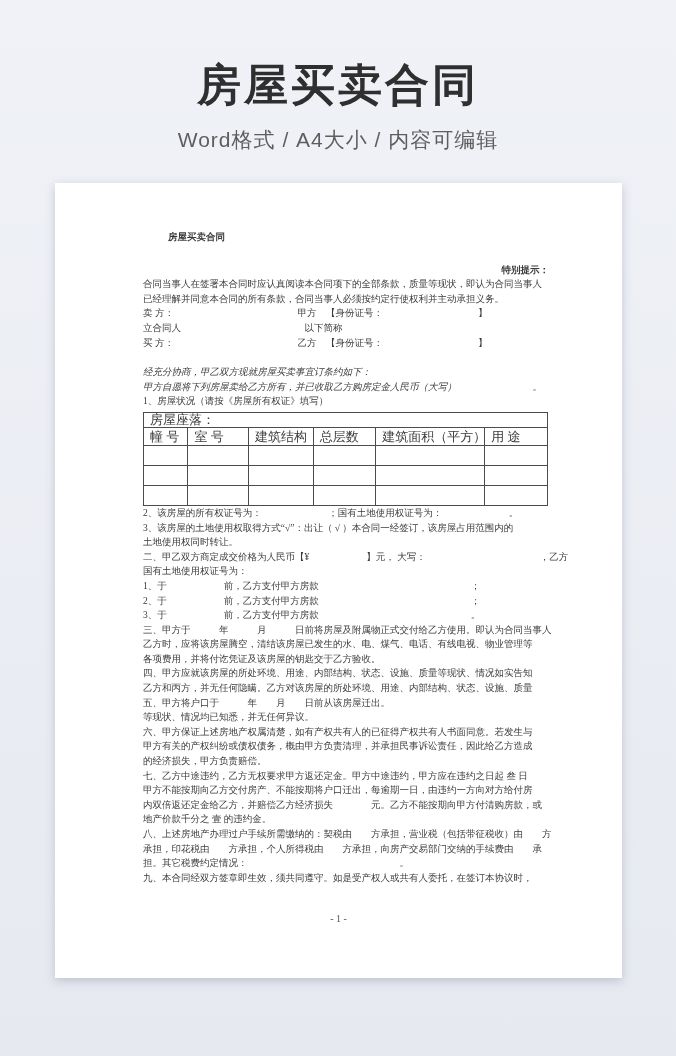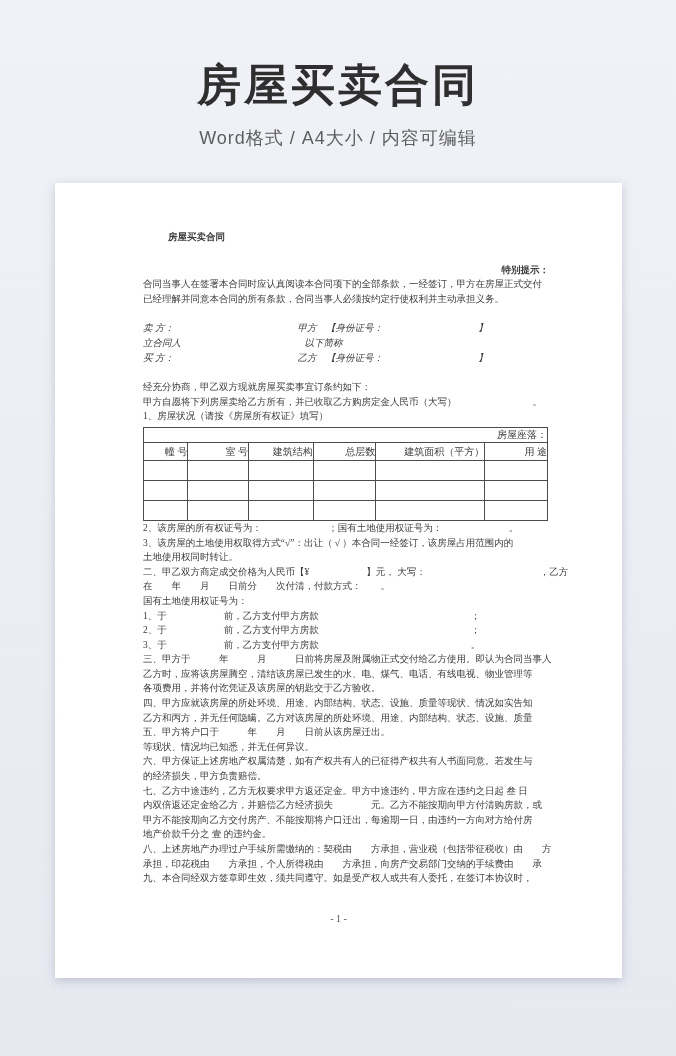--- a/index.html
+++ b/index.html
@@ -7,43 +7,43 @@
     width:676px;height:1056px;position:relative;overflow:hidden;
     background:linear-gradient(180deg,#f0f2f7 0%,#e6e9f0 100%);
     font-family:"Liberation Sans",sans-serif;
   }
   .hero{ text-align:center; padding-top:56px; }
   .hero-title{
     margin:0; font-size:44px; font-weight:800; color:#2f2f2f;
     letter-spacing:3px; font-family:"Liberation Sans",sans-serif;
   }
   .hero-subtitle{
-    margin:11px 0 0; font-size:18px; color:#5e5e5e; letter-spacing:1px;
+    margin:11px 0 0; font-size:21px; color:#5e5e5e; letter-spacing:1px;
   }
   .page{
     position:absolute; left:55px; top:183px; width:567px; height:795px;
     background:#ffffff; box-shadow:0 3px 9px rgba(125,135,158,.38);
   }
   .doc{
     position:absolute; left:88px; top:47px; width:406px;
     font-family:"Liberation Serif","DejaVu Serif",serif;
     font-size:9.5px; color:#3b3b3b;
   }
   .doc-line{ height:14.6px; line-height:14.6px; white-space:pre; overflow:visible; }
   .doc-title{ text-indent:25px; margin-bottom:18px; font-weight:600; }
   .bold{ font-weight:600;text-align:right; }
-  .parties{ margin-top:15px;font-style:italic; }
-  .intro{ margin-top:15px; }
+  .parties{ margin-top:0; }
+  .intro{ margin-top:15px;font-style:italic; }
   table.house{
     border-collapse:collapse; width:405px; margin-top:3px;
     table-layout:fixed;
   }
   table.house td, table.house th{
     border:1px solid #4c4c4c; padding:0 0 0 6px;
-    font-size:10px; font-weight:normal; text-align:right;
+    font-size:13px; font-weight:normal; text-align:left;
     color:#3b3b3b; vertical-align:middle; white-space:pre;
     font-family:"Liberation Serif","DejaVu Serif",serif;
   }
   tr.cap-row td{ height:14px; line-height:14px; }
   tr.head-row th{ height:17px; line-height:17px; }
   tr.data-row td{ height:19px; }
   .page-number{
     position:absolute; top:730px; left:0; width:100%;
     text-align:center; font-size:10px; color:#555;
     font-family:"Liberation Serif","DejaVu Serif",serif;
@@ -57,21 +57,21 @@
   <p class="hero-subtitle">Word格式 / A4大小 / 内容可编辑</p>
 </header>
 
 <div class="page">
   <div class="doc">
 
     <div class="doc-line doc-title">房屋买卖合同</div>
 
     <div class="note">
       <div class="doc-line bold">特别提示：</div>
-      <div class="doc-line">合同当事人在签署本合同时应认真阅读本合同项下的全部条款，一经签订，甲方在房屋正式交付</div>
+      <div class="doc-line">合同当事人在签署本合同时应认真阅读本合同项下的全部条款，质量等现状，即认为合同当事人</div>
         <div class="doc-line">已经理解并同意本合同的所有条款，合同当事人必须按约定行使权利并主动承担义务。</div>
     </div>
 
     <div class="parties">
       <div class="doc-line">卖 方：　　　　　　　　　　　　　甲方　【身份证号：　　　　　　　　　　】</div>
         <div class="doc-line">立合同人　　　　　　　　　　　　　以下简称</div>
         <div class="doc-line">买 方：　　　　　　　　　　　　　乙方　【身份证号：　　　　　　　　　　】</div>
     </div>
 
     <div class="intro">
@@ -127,38 +127,39 @@
             <td></td>
       </tr>
     </tbody>
       </table>
 
     <div class="body2">
       <div class="doc-line">2、该房屋的所有权证号为：　　　　　　　；国有土地使用权证号为：　　　　　　　。</div>
         <div class="doc-line">3、该房屋的土地使用权取得方式“√”：出让（ √ ）本合同一经签订，该房屋占用范围内的</div>
         <div class="doc-line">土地使用权同时转让。</div>
         <div class="doc-line">二、甲乙双方商定成交价格为人民币【¥　　　　　　】元， 大写：　　　　　　　　　　　　，乙方</div>
-        <div class="doc-line">在　　年　　月　　日前分　　次付清，付款方式：　　。</div>
         <div class="doc-line">国有土地使用权证号为：</div>
         <div class="doc-line">1、于　　　　　　前，乙方支付甲方房款　　　　　　　　　　　　　　　　；</div>
         <div class="doc-line">2、于　　　　　　前，乙方支付甲方房款　　　　　　　　　　　　　　　　；</div>
         <div class="doc-line">3、于　　　　　　前，乙方支付甲方房款　　　　　　　　　　　　　　　　。</div>
         <div class="doc-line">三、甲方于　　　年　　　月　　　日前将房屋及附属物正式交付给乙方使用。即认为合同当事人</div>
         <div class="doc-line">乙方时，应将该房屋腾空，清结该房屋已发生的水、电、煤气、电话、有线电视、物业管理等</div>
         <div class="doc-line">各项费用，并将付讫凭证及该房屋的钥匙交于乙方验收。</div>
         <div class="doc-line">四、甲方应就该房屋的所处环境、用途、内部结构、状态、设施、质量等现状、情况如实告知</div>
         <div class="doc-line">乙方和丙方，并无任何隐瞒。乙方对该房屋的所处环境、用途、内部结构、状态、设施、质量</div>
         <div class="doc-line">五、甲方将户口于　　　年　　月　　日前从该房屋迁出。</div>
         <div class="doc-line">等现状、情况均已知悉，并无任何异议。</div>
         <div class="doc-line">六、甲方保证上述房地产权属清楚，如有产权共有人的已征得产权共有人书面同意。若发生与</div>
+        <div class="doc-line">甲方有关的产权纠纷或债权债务，概由甲方负责清理，并承担民事诉讼责任，因此给乙方造成</div>
         <div class="doc-line">的经济损失，甲方负责赔偿。</div>
         <div class="doc-line">七、乙方中途违约，乙方无权要求甲方返还定金。甲方中途违约，甲方应在违约之日起 叁 日</div>
+        <div class="doc-line">甲方不能按期向乙方交付房产、不能按期将户口迁出，每逾期一日，由违约一方向对方给付房</div>
         <div class="doc-line">内双倍返还定金给乙方，并赔偿乙方经济损失　　　　元。乙方不能按期向甲方付清购房款，或</div>
-        <div class="doc-line">甲方不能按期向乙方交付房产、不能按期将户口迁出，每逾期一日，由违约一方向对方给付房</div>
         <div class="doc-line">地产价款千分之 壹 的违约金。</div>
         <div class="doc-line">八、上述房地产办理过户手续所需缴纳的：契税由　　方承担，营业税（包括带征税收）由　　方</div>
         <div class="doc-line">承担，印花税由　　方承担，个人所得税由　　方承担，向房产交易部门交纳的手续费由　　承</div>
+        <div class="doc-line">担。其它税费约定情况：　　　　　　　　　　　　　　　　。</div>
         <div class="doc-line">九、本合同经双方签章即生效，须共同遵守。如是受产权人或共有人委托，在签订本协议时，</div>
     </div>
 
   </div>
   <div class="page-number">- 1 -</div>
 </div>
 
 </body></html>

